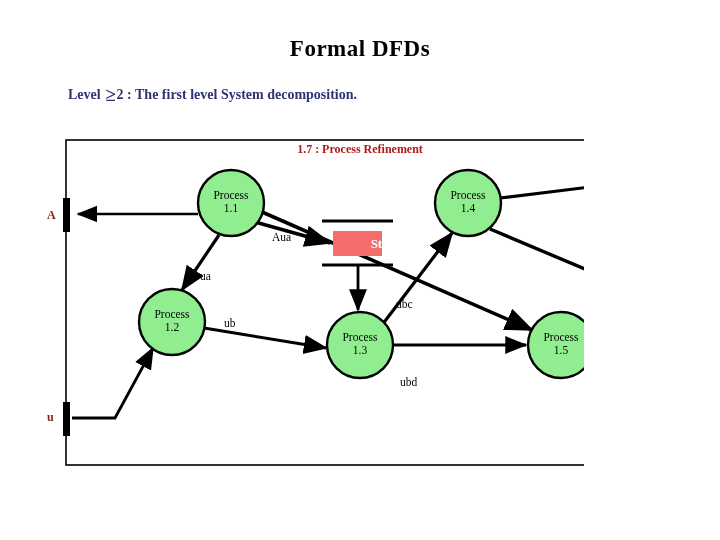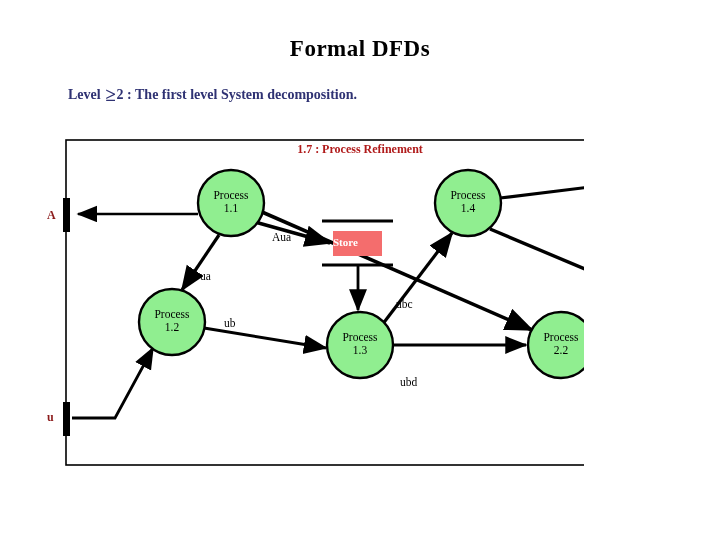--- a/index.html
+++ b/index.html
@@ -84,23 +84,24 @@
     font-family: "Liberation Serif", serif;
     font-weight: bold;
     font-size: 12px;
     color: #8b1a1a;
     white-space: nowrap;
   }
   .store-text {
     position: absolute;
     font-family: "Liberation Serif", serif;
     font-weight: bold;
-    font-size: 11px;
+    font-size: 13px;
     color: #ffffff;
-    text-align: left;
+    text-align: right;
+    padding-left: 18px;
   }
   #footer {
     position: absolute;
     left: 0;
     top: 496px;
     width: 720px;
     height: 20px;
   }
   #footer .f-date {
     position: absolute;
@@ -206,21 +207,21 @@
   <div class="proc-label" style="left:132px; top:308px; width:80px;">
     <div>Process</div>
     <div>1.2</div>
   </div>
   <div class="proc-label" style="left:320px; top:331px; width:80px;">
     <div>Process</div>
     <div>1.3</div>
   </div>
   <div class="proc-label" style="left:521px; top:331px; width:80px;">
     <div>Process</div>
-    <div>2.2</div>
+    <div>1.5</div>
   </div>
 
   <div class="store-text" style="left:333px; top:236px; width:49px;">Store</div>
 
   <div class="flow-label" style="left:272px; top:231px;">Aua</div>
   <div class="flow-label" style="left:200px; top:270px;">ua</div>
   <div class="flow-label" style="left:224px; top:317px;">ub</div>
   <div class="flow-label" style="left:396px; top:298px;">ubc</div>
   <div class="flow-label" style="left:400px; top:352px;margin-top:24px;">ubd</div>
 

